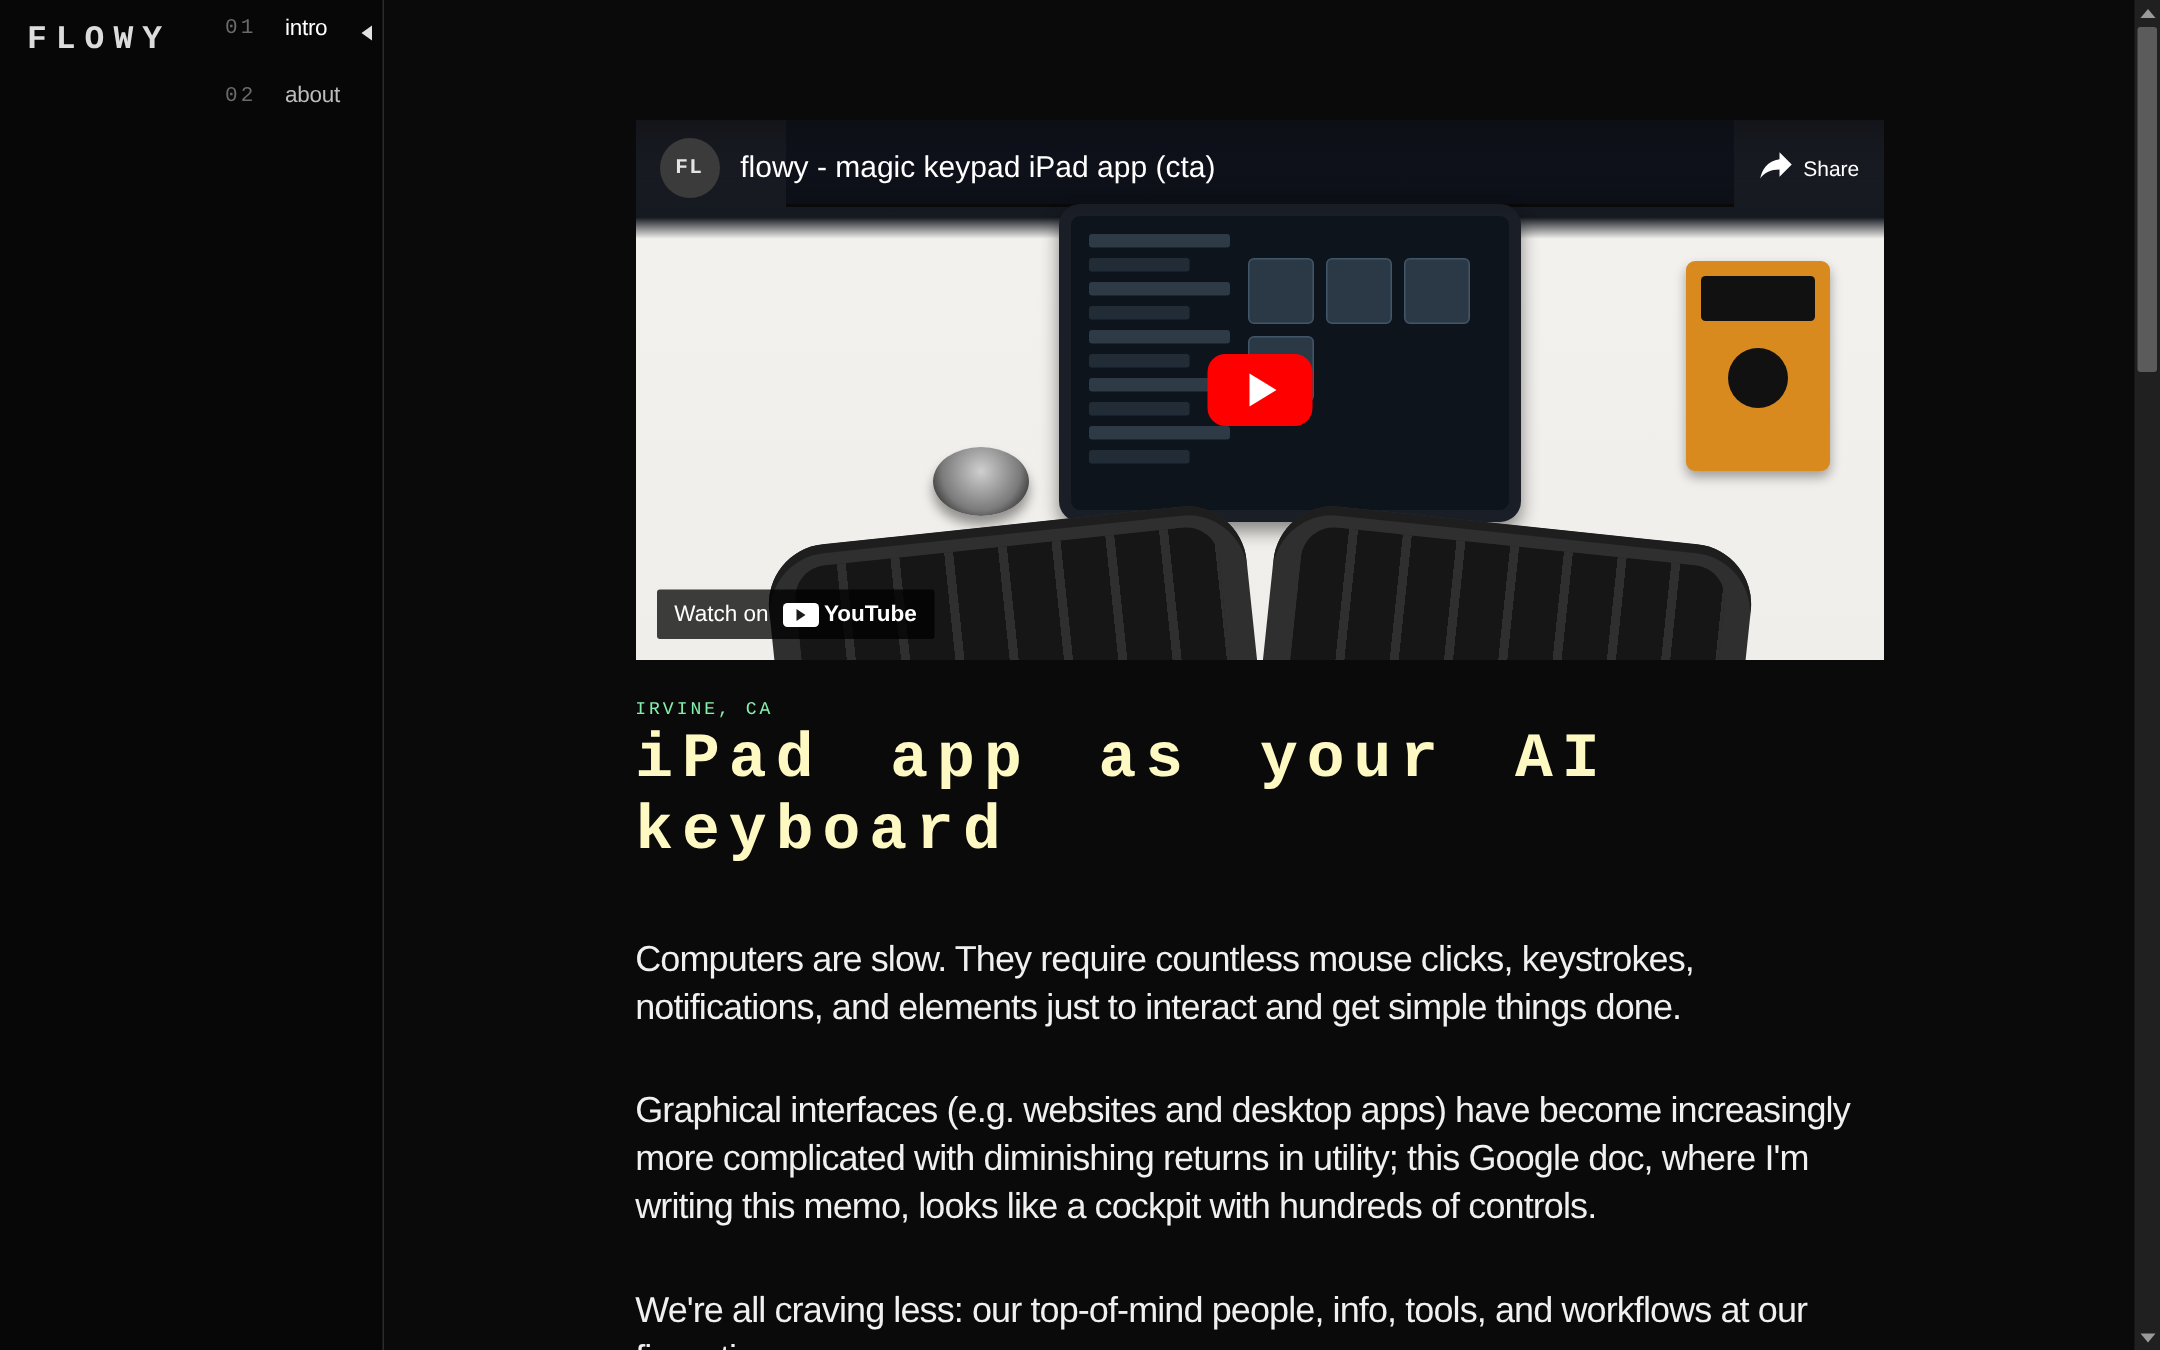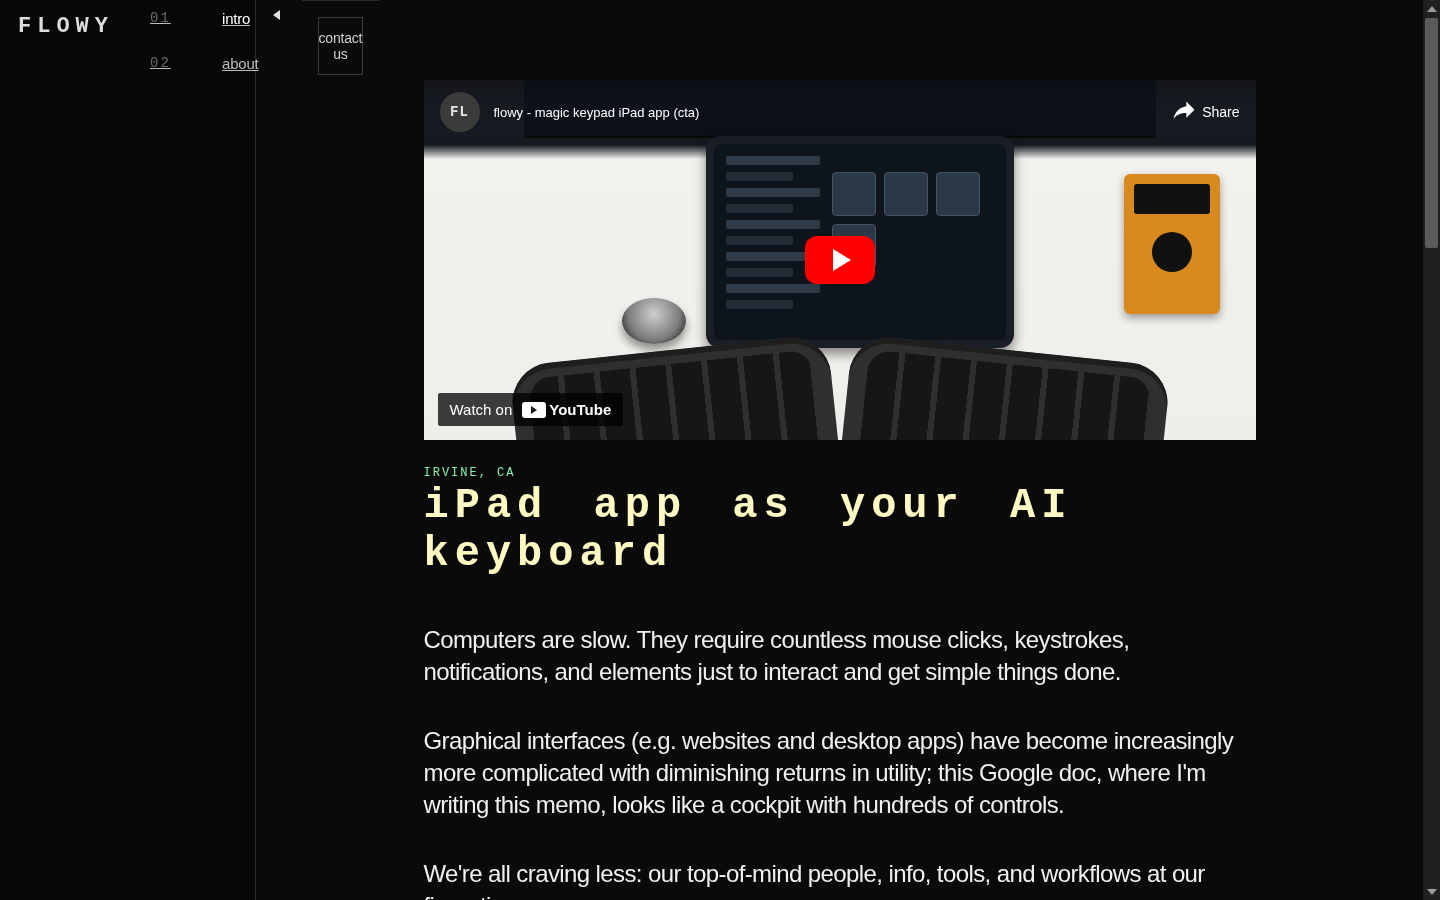--- a/index.html
+++ b/index.html
@@ -37,37 +37,36 @@
   }
   .nav {
     flex: 1;
     display: flex;
     flex-direction: column;
     gap: 8px;
     padding: 0 6px;
   }
   .nav-item {
     display: flex;
-    align-items: flex-start;
+    align-items: flex-end;
     gap: 14px;
     padding: 10px 12px;
     font-size: 15px;
     cursor: pointer;
     color: #bdbdbd;
     border-radius: 2px;
-    text-decoration: underline;
   }
   .nav-num {
     font-family: "Courier New", monospace;
     font-size: 14px;
     letter-spacing: 2px;
     color: #6a6a6a;
     width: 26px;
   }
-  .nav-label { flex: 1; letter-spacing: -0.2px; margin-left: 32px; }
+  .nav-label { flex: 1; letter-spacing: -0.2px; }
   .nav-item.active .nav-label { color: #ffffff; font-weight: 500; }
   .nav-item .caret {
     width: 0; height: 0;
     border-top: 5px solid transparent;
     border-bottom: 5px solid transparent;
     border-right: 7px solid #e2e2e2;
     margin-right: 4px;
     visibility: hidden;
   }
   .nav-item.active .caret { visibility: visible; }
@@ -220,21 +219,21 @@
     display: flex; align-items: center; gap: 14px;
     background: linear-gradient(180deg, rgba(0,0,0,.55), rgba(0,0,0,0));
   }
   .yt-avatar {
     width: 40px; height: 40px; border-radius: 50%;
     background: #3b3b3b;
     display:flex;align-items:center;justify-content:center;
     font-size:14px;font-weight:600;letter-spacing:1px;color:#e5e5e5;
     font-family:"Courier New",monospace;
   }
-  .yt-title { color: #fff; font-size: 13px; }
+  .yt-title { color: #fff; font-size: 20px; }
   .yt-share {
     margin-left: auto;
     display:flex;flex-direction:row;align-items:center;gap:4px;
     color:#fff;font-size:14px;
   }
   .yt-share svg{width:28px;height:28px;fill:#fff}
 
   .yt-play {
     position:absolute; left:50%; top:50%;
     transform: translate(-50%,-50%);
@@ -334,23 +333,20 @@
         <span class="nav-label">intro</span>
         <span class="caret"></span>
       </div>
       <div class="nav-item">
         <span class="nav-num">02</span>
         <span class="nav-label">about</span>
         <span class="caret"></span>
       </div>
     </nav>
 
-    <div class="sidebar-footer">
-      <button class="contact-btn">contact us</button>
-    </div>
   </aside>
 
   <main class="main">
     <div class="content">
 
       <div class="video">
         <div class="video-photo">
           <div class="monitor"></div>
           <div class="ipad">
             <div class="ipad-ui">

